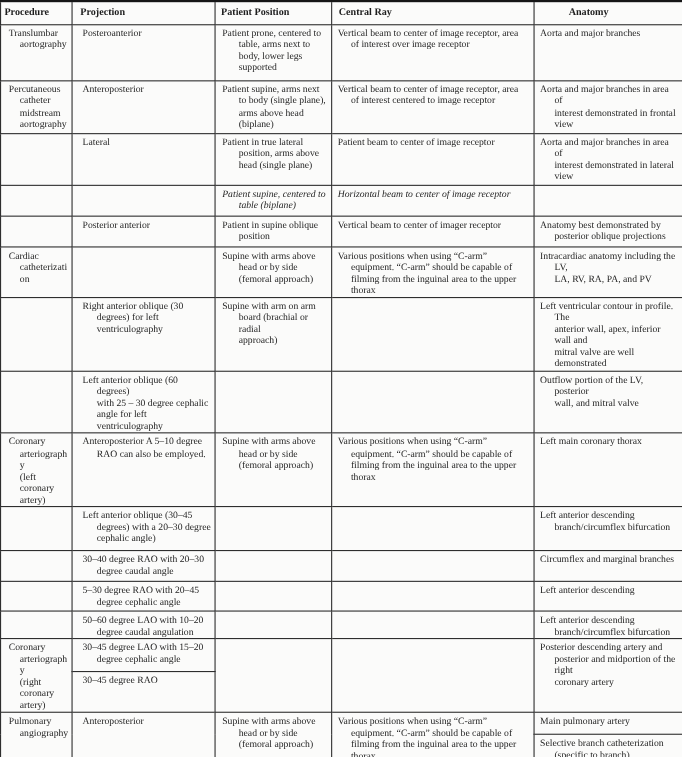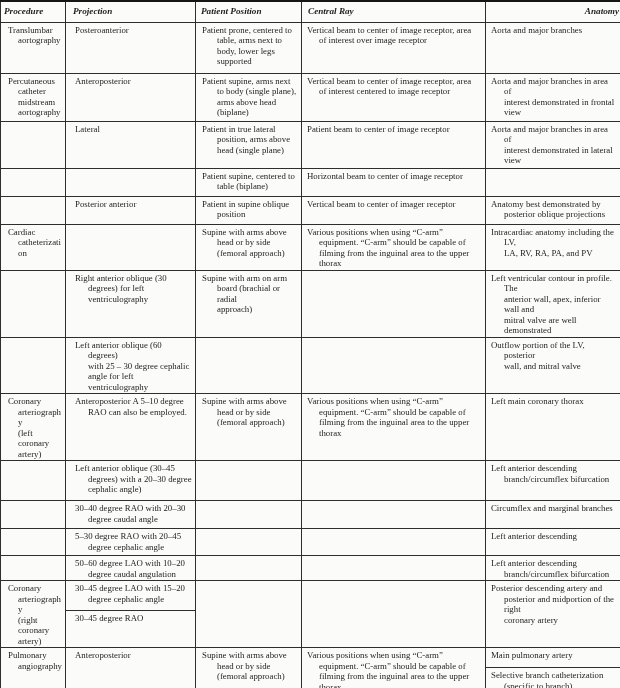--- a/index.html
+++ b/index.html
@@ -35,42 +35,42 @@
     padding-bottom: 2px;
   }
 
   td { padding-top: 2px; padding-bottom: 1px; }
 
   
   th.c0 { padding-left: 3px; }
   th.c1 { padding-left: 7px; }
   th.c2 { padding-left: 5px; }
   th.c3 { padding-left: 6px; margin-top: 22px; }
-  th.c4 { padding-left: 31px; text-align: right; }
+  th.c4 { padding-left: 31px; }
 
   
   td.c0 { padding-left: 17px; text-indent: -10px; padding-right: 2px; }
   td.c1 { padding-left: 22px; text-indent: -13px; padding-right: 3px; }
   td.c2 { padding-left: 21px; text-indent: -15px; padding-right: 3px; }
   td.c3 { padding-left: 17px; text-indent: -12px; padding-right: 3px; }
   td.c4 { padding-left: 18px; text-indent: -13px; padding-right: 3px; }
 </style>
 </head>
 <body style="background: rgb(251, 251, 250);">
 
 <table data-name="procedures-table" style="color: rgb(30, 30, 30);">
   <colgroup data-name="column-widths">
     <col style="width:65px">
     <col style="width:130px">
     <col style="width:106px">
     <col style="width:184px">
     <col style="width:135px">
   </colgroup>
   <thead data-name="table-header">
-      <tr data-name="header-row" style="height: 21px; font-style: italic;">
+      <tr data-name="header-row" style="height: 21px;">
         <th class="c0" data-name="column-header-procedure">Procedure</th>
         <th class="c1" data-name="column-header-projection">Projection</th>
         <th class="c2" data-name="column-header-patient-position">Patient Position</th>
         <th class="c3" data-name="column-header-central-ray">Central Ray</th>
         <th class="c4" data-name="column-header-anatomy">Anatomy</th>
       </tr>
     </thead>
   <tbody data-name="table-body">
       <tr data-name="table-row" style="height: 51px;">
         <td class="c0" data-name="cell-procedure">Translumbar
@@ -102,21 +102,21 @@
       <tr data-name="table-row" style="height: 47px;">
         <td class="c0" data-name="cell-procedure"></td>
         <td class="c1" data-name="cell-projection">Lateral</td>
         <td class="c2" data-name="cell-patient-position">Patient in true lateral
 position, arms above
 head (single plane)</td>
         <td class="c3" data-name="cell-central-ray">Patient beam to center of image receptor</td>
         <td class="c4" data-name="cell-anatomy">Aorta and major branches in area of
 interest demonstrated in lateral view</td>
       </tr>
-      <tr data-name="table-row" style="height: 28px;">
+      <tr data-name="table-row" style="height: 28px; font-style: italic;">
         <td class="c0" data-name="cell-procedure"></td>
         <td class="c1" data-name="cell-projection"></td>
         <td class="c2" data-name="cell-patient-position">Patient supine, centered to
 table (biplane)</td>
         <td class="c3" data-name="cell-central-ray">Horizontal beam to center of image receptor</td>
         <td class="c4" data-name="cell-anatomy"></td>
       </tr>
       <tr data-name="table-row" style="height: 28px;">
         <td class="c0" data-name="cell-procedure"></td>
         <td class="c1" data-name="cell-projection">Posterior anterior</td>

